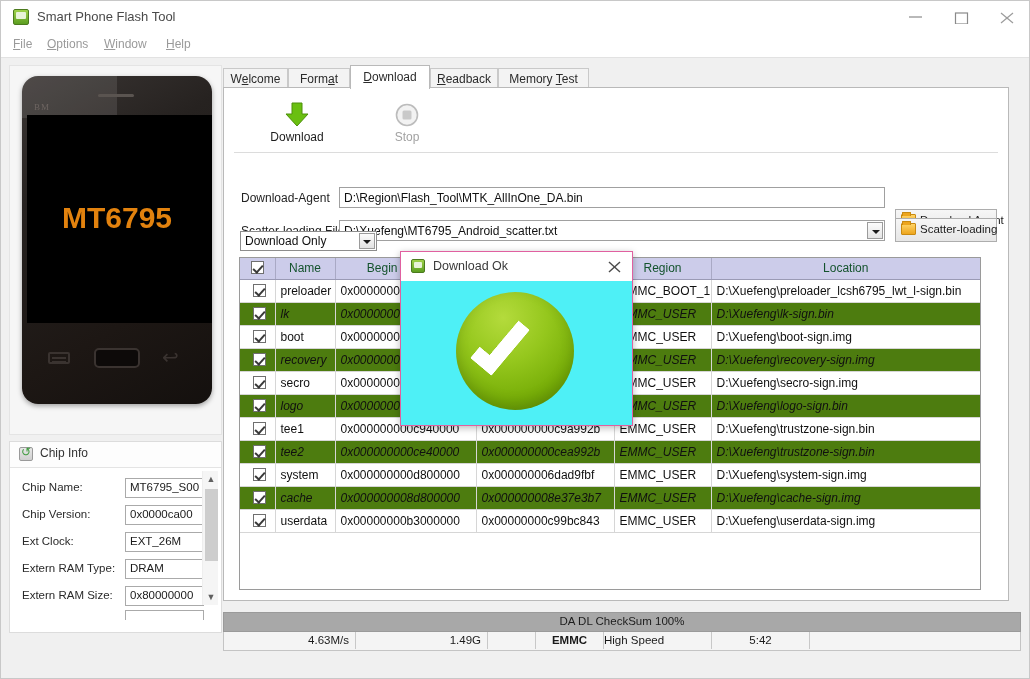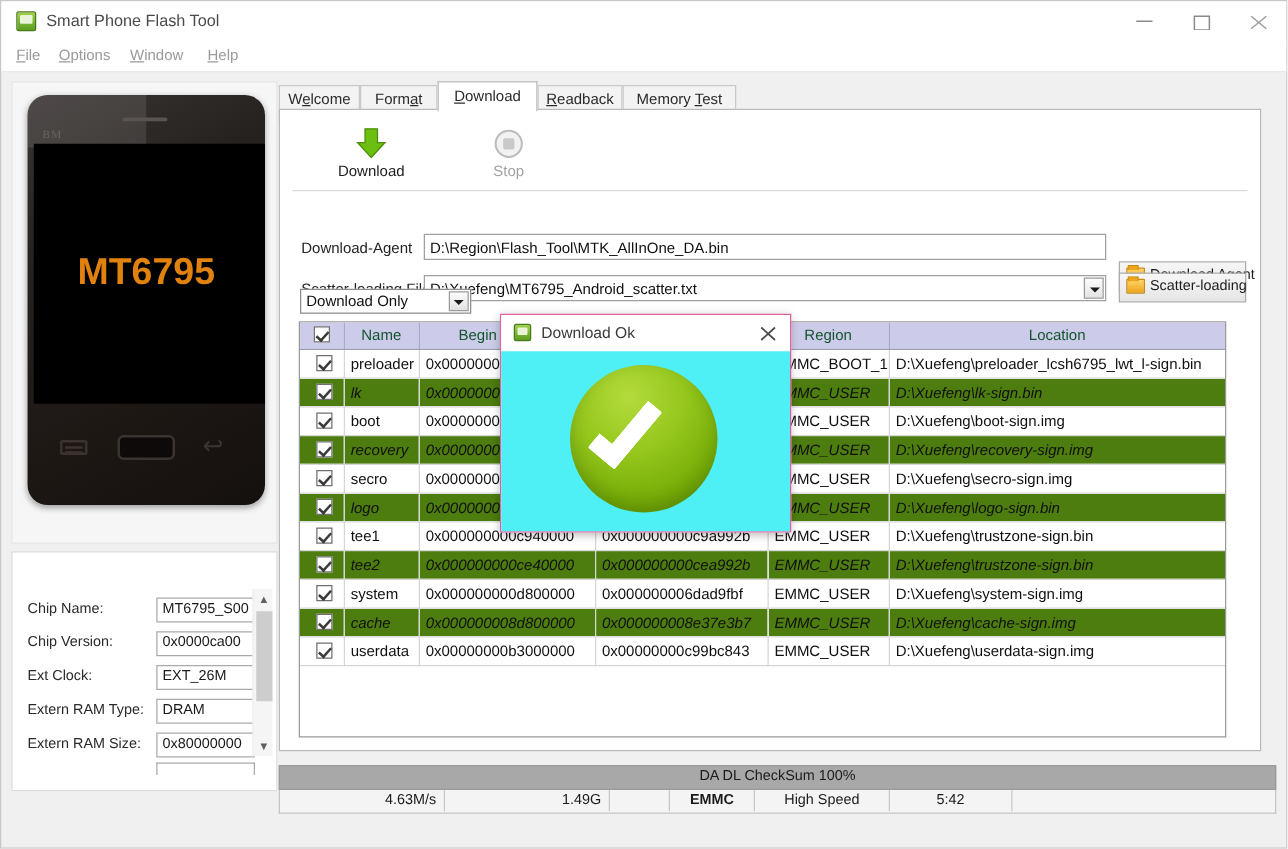--- a/index.html
+++ b/index.html
@@ -433,20 +433,24 @@
         <div id="phone-screen">
           <div id="phone-chip">MT6795</div>
         </div>
         <div id="nav-menu"></div>
         <div id="nav-home"></div>
         <div id="nav-back">↩</div>
       </div>
     </div>
 
     <div id="chipinfo-panel">
+      <div id="chipinfo-header">
+        <div id="chipinfo-icon"></div>
+        <div id="chipinfo-title">Chip Info</div>
+      </div>
 
       <div class="chip-row" style="top:36px;">
         <div class="chip-label">Chip Name:</div>
         <div class="chip-value">MT6795_S00</div>
       </div>
       <div class="chip-row" style="top:63px;">
         <div class="chip-label">Chip Version:</div>
         <div class="chip-value">0x0000ca00</div>
       </div>
       <div class="chip-row" style="top:90px;">
@@ -638,21 +642,21 @@
         </tbody>
     </table>
   </div>
 
   <div id="progress-bar">DA DL CheckSum 100%</div>
   <div id="statusbar">
     <div class="status-cell" style="left:0;   width:132px; text-align:right; padding-right:6px;">4.63M/s</div>
     <div class="status-cell" style="left:132px;width:132px; text-align:right; padding-right:6px;">1.49G</div>
     <div class="status-cell" style="left:264px;width:48px;"></div>
     <div class="status-cell" style="left:312px;width:68px; text-align:center; font-weight:bold;">EMMC</div>
-    <div class="status-cell" style="left:380px;width:108px;text-align:center;">High Speed</div>
+    <div class="status-cell" style="left:380px;width:108px;">High Speed</div>
     <div class="status-cell" style="left:488px;width:98px; text-align:center;">5:42</div>
   </div>
 
   <div id="dialog">
     <div id="dlg-titlebar">
       <div id="dlg-icon"></div>
       <div id="dlg-title">Download Ok</div>
       <div id="dlg-close">
         <svg width="14" height="13" style="position:absolute;left:4px;top:4px;">
           <line x1="1" y1="1" x2="12" y2="11" stroke="#4a4a4a" stroke-width="1.4"></line>

